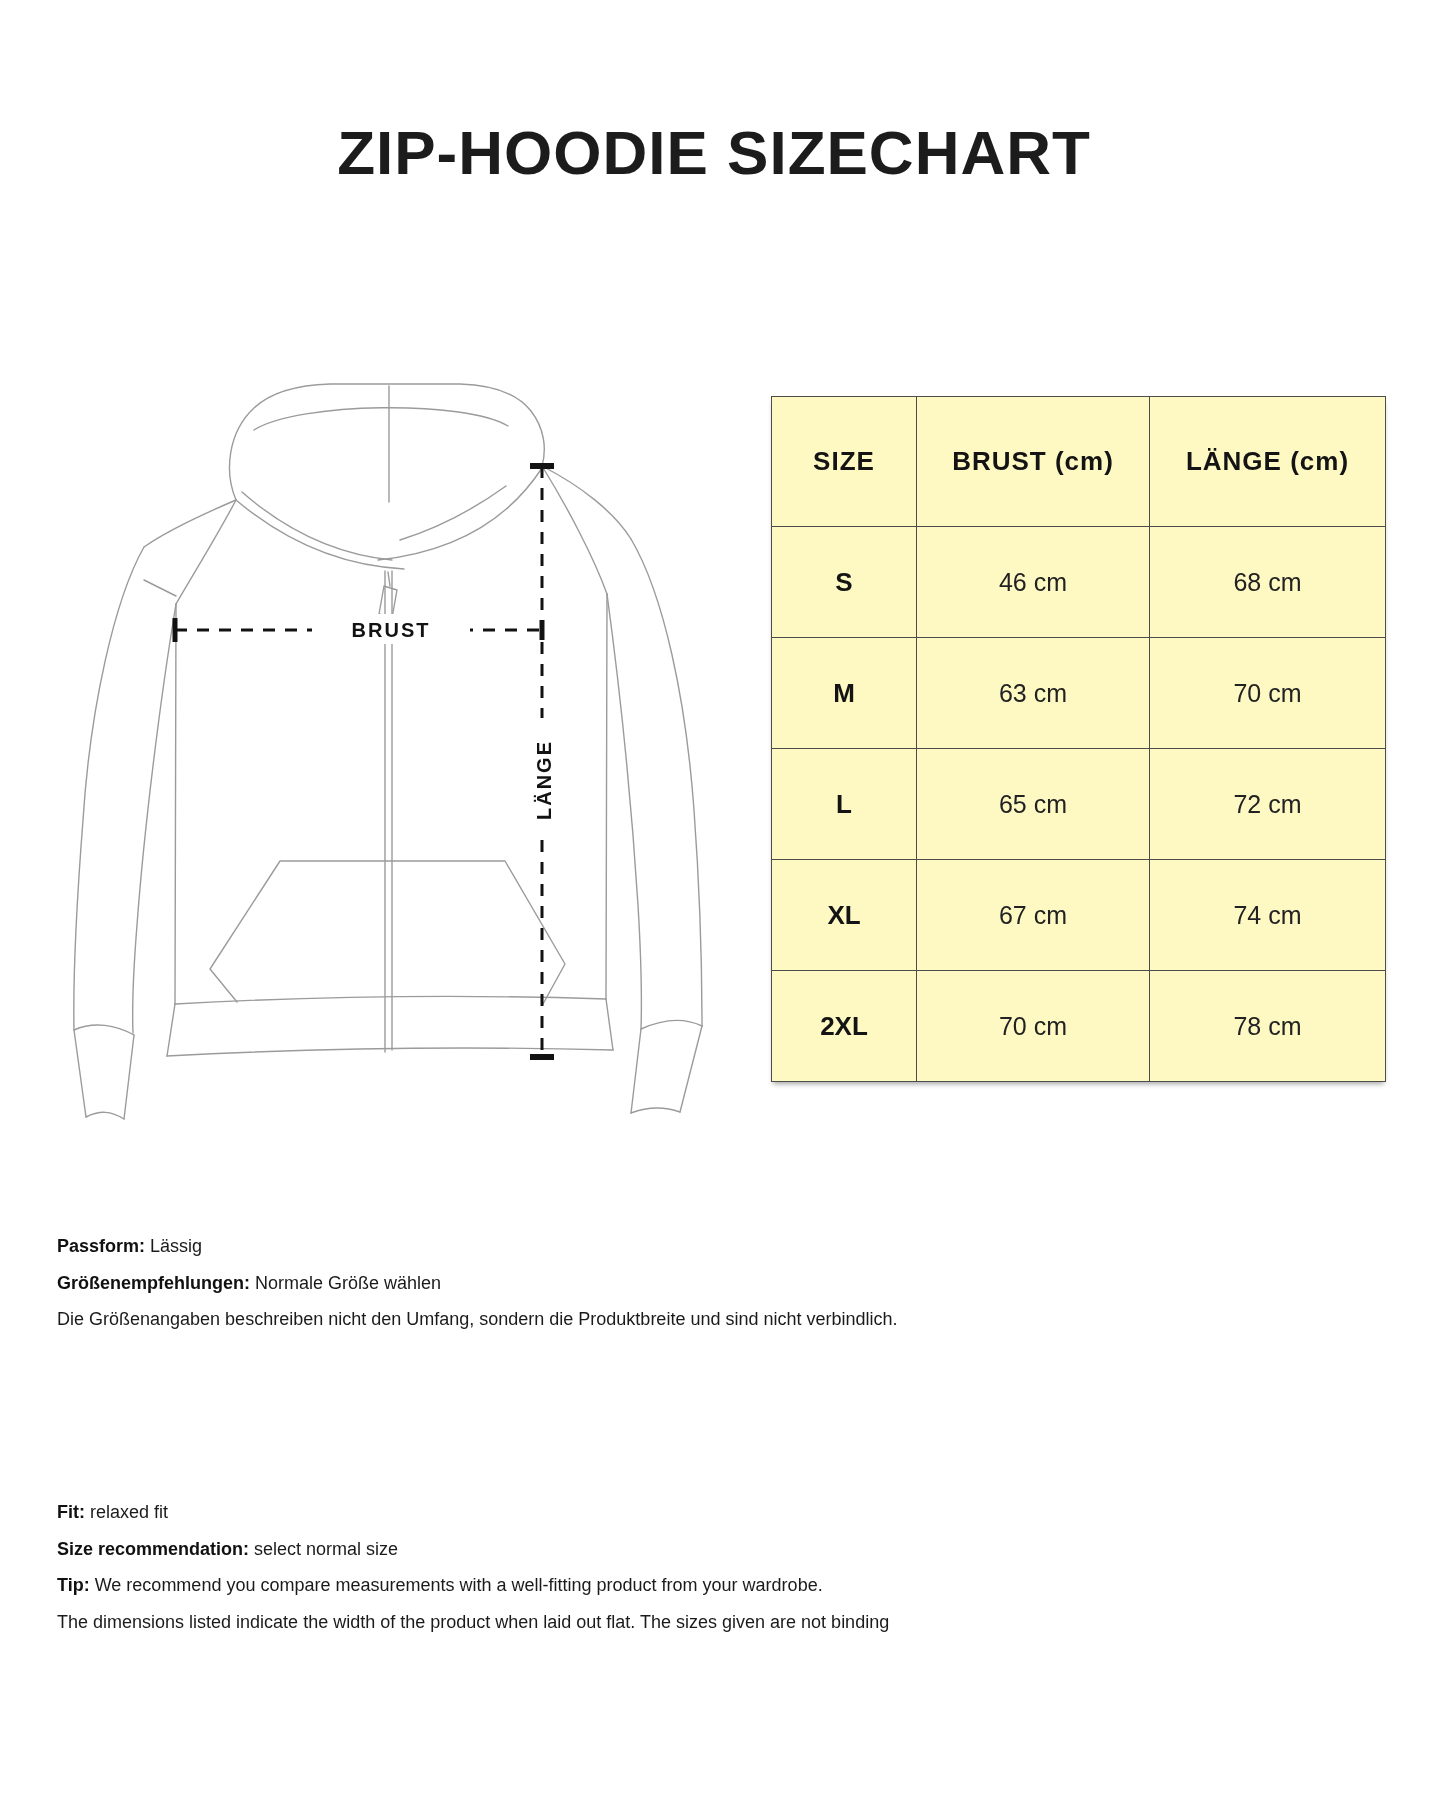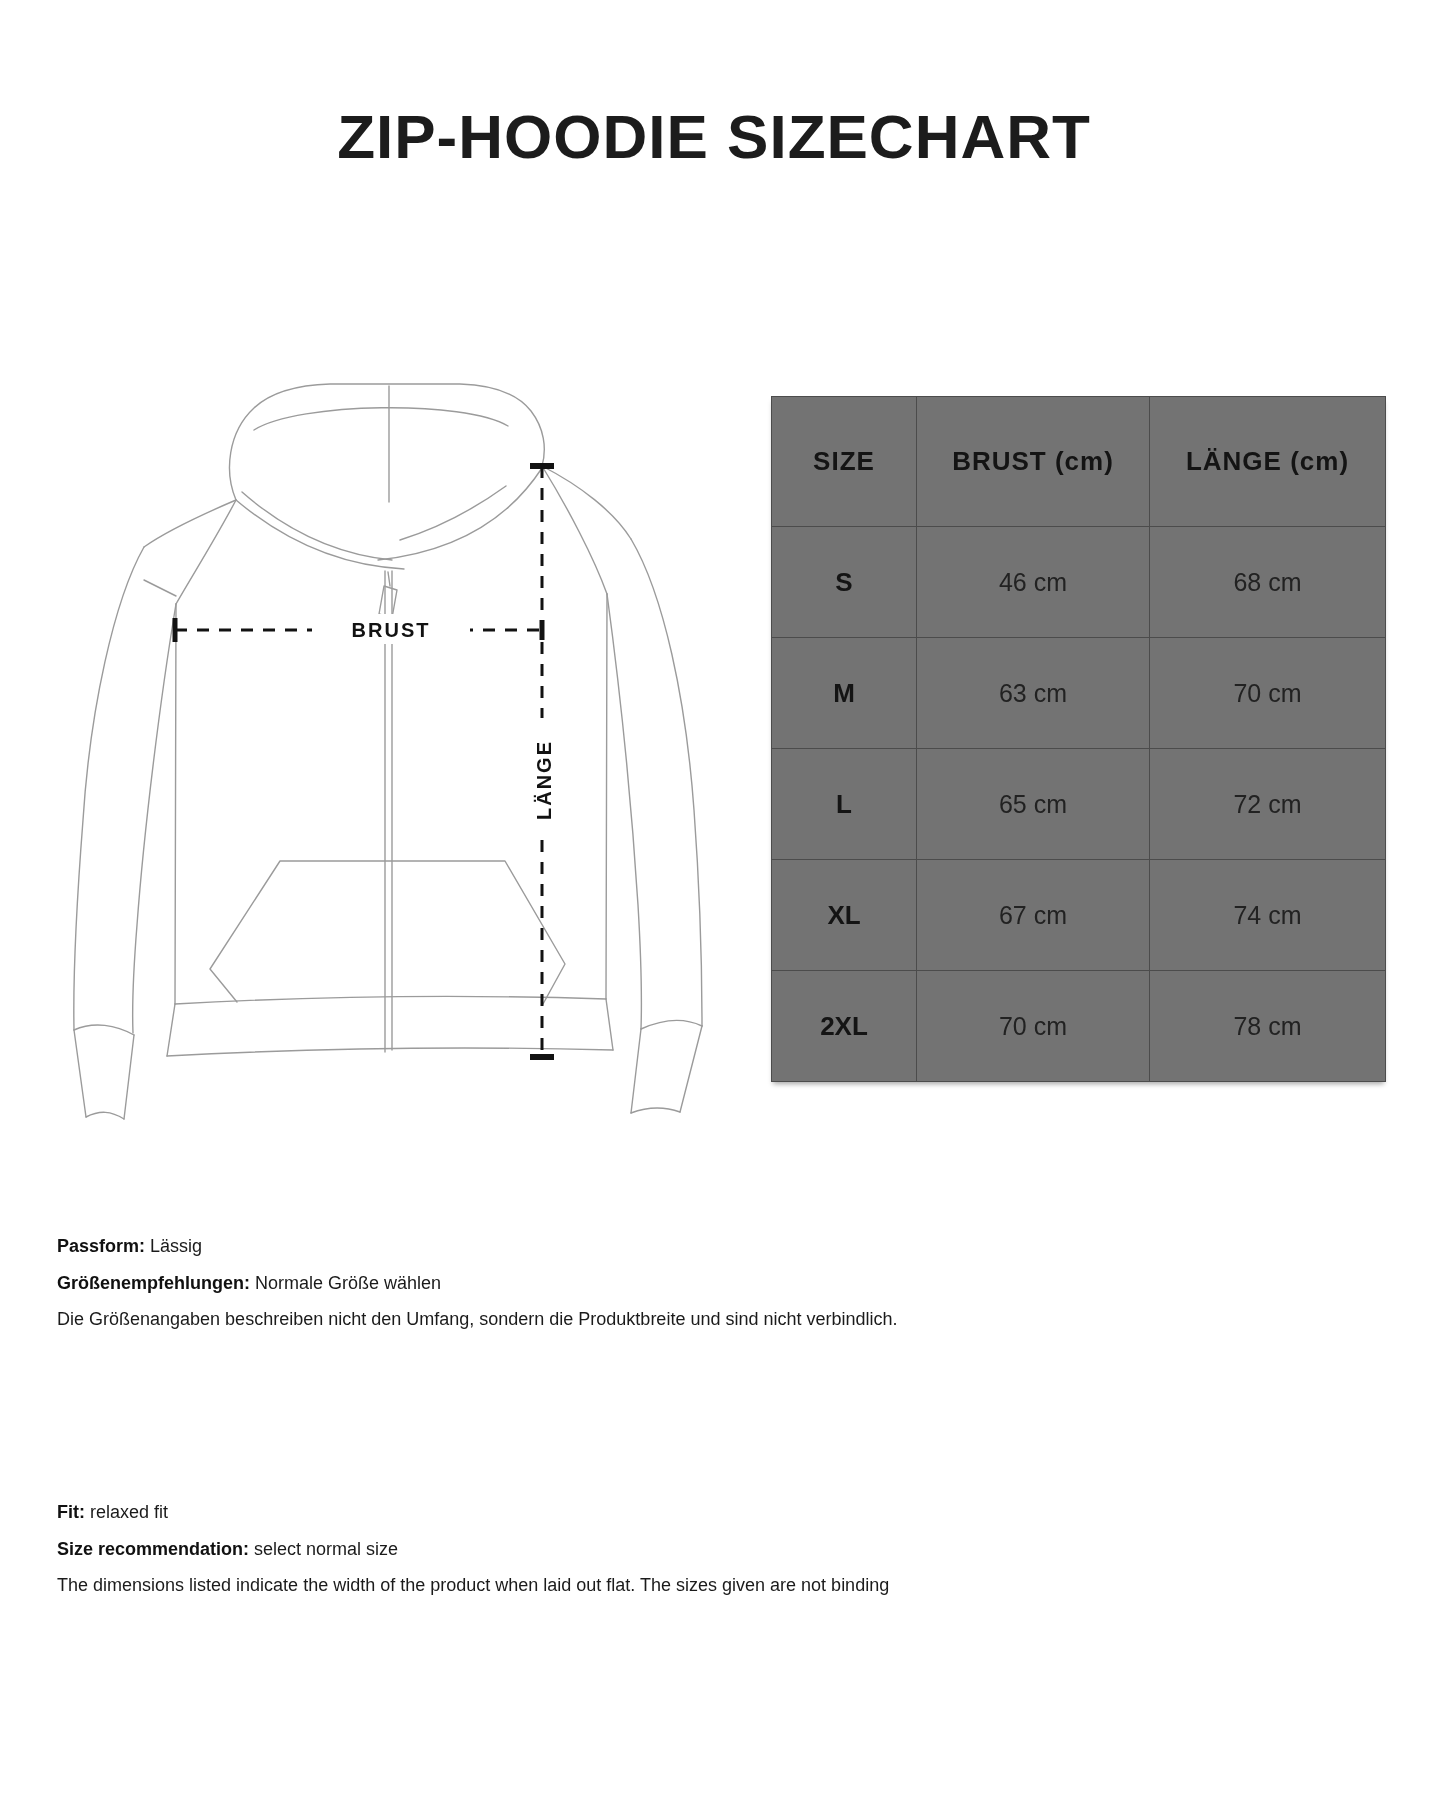--- a/index.html
+++ b/index.html
@@ -6,35 +6,35 @@
   .page{
     position:relative;
     width:1453px;height:1800px;
     background:#ffffff;
     font-family:"Liberation Sans", sans-serif;
     color:#161616;
     overflow:hidden;
   }
   .title{
     position:absolute;
-    left:40px;top:104px;width:1348px;
+    left:40px;top:120px;width:1348px;
     text-align:center;
     font-size:62px;line-height:66px;
     font-weight:700;
     letter-spacing:1px;
     color:#1c1c1c;
   }
   .diagram{
     position:absolute;left:40px;top:380px;
     width:690px;height:750px;
   }
   .sizetable{
     position:absolute;left:771px;top:396px;
     border-collapse:collapse;
-    background:#737373;
+    background:#fef9c3;
     box-shadow:0 4px 5px -2px rgba(0,0,0,0.35);
   }
   .sizetable td,.sizetable th{
     border:1px solid #4c4c4c;
     text-align:center;vertical-align:middle;
     padding:0;
   }
   .sizetable th{
     height:129px;
     font-size:26px;font-weight:700;letter-spacing:1px;color:#141414;
@@ -169,16 +169,17 @@
 
   <div class="infoblock de">
     <p><span class="b">Passform:</span> <span>Lässig</span></p>
     <p><span class="b">Größenempfehlungen:</span> <span>Normale Größe wählen</span></p>
     <p>Die Größenangaben beschreiben nicht den Umfang, sondern die Produktbreite und sind nicht verbindlich.</p>
   </div>
 
   <div class="infoblock en">
     <p><span class="b">Fit:</span> <span>relaxed fit</span></p>
     <p><span class="b">Size recommendation:</span> <span>select normal size</span></p>
+    <p><span class="b">Tip:</span> <span>We recommend you compare measurements with a well-fitting product from your wardrobe.</span></p>
     <p>The dimensions listed indicate the width of the product when laid out flat. The sizes given are not binding</p>
   </div>
 
 </div>
 
 </body></html>

